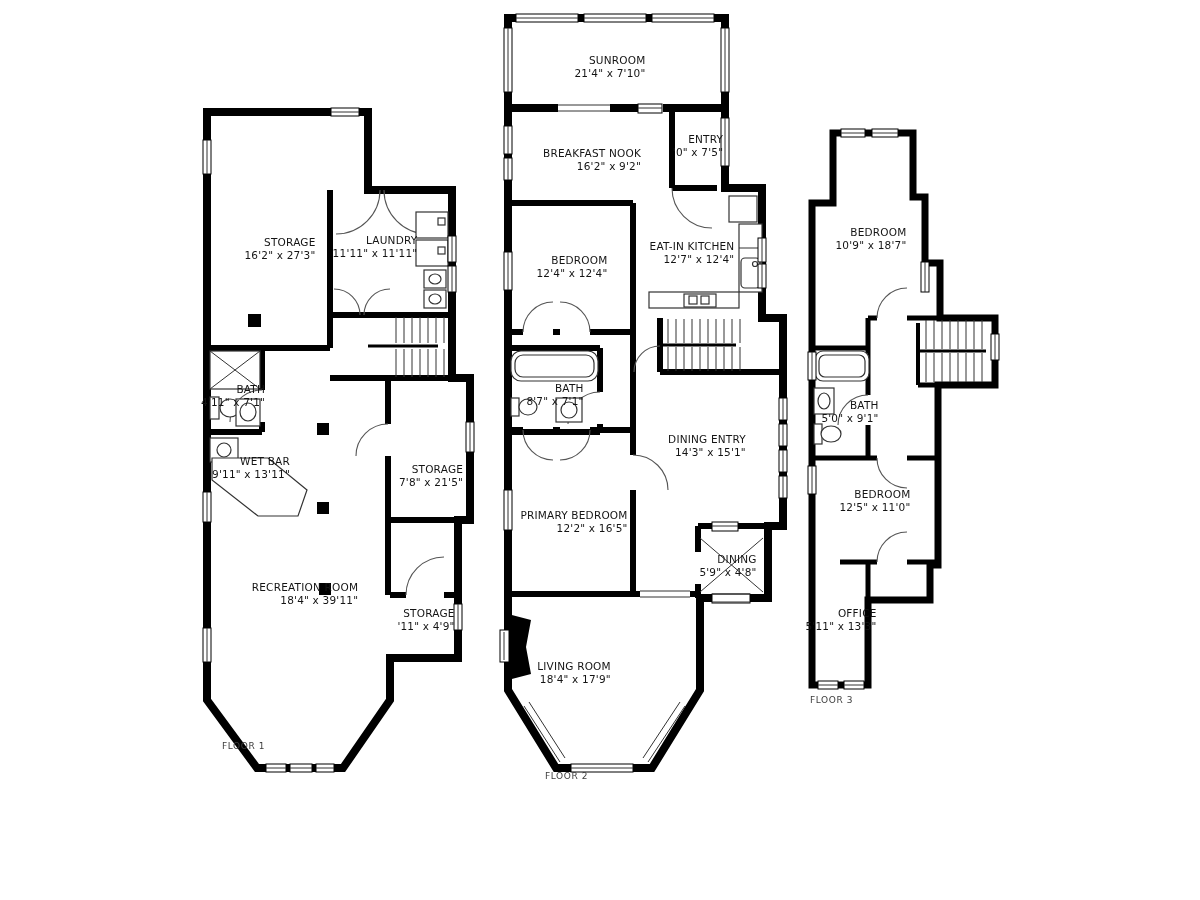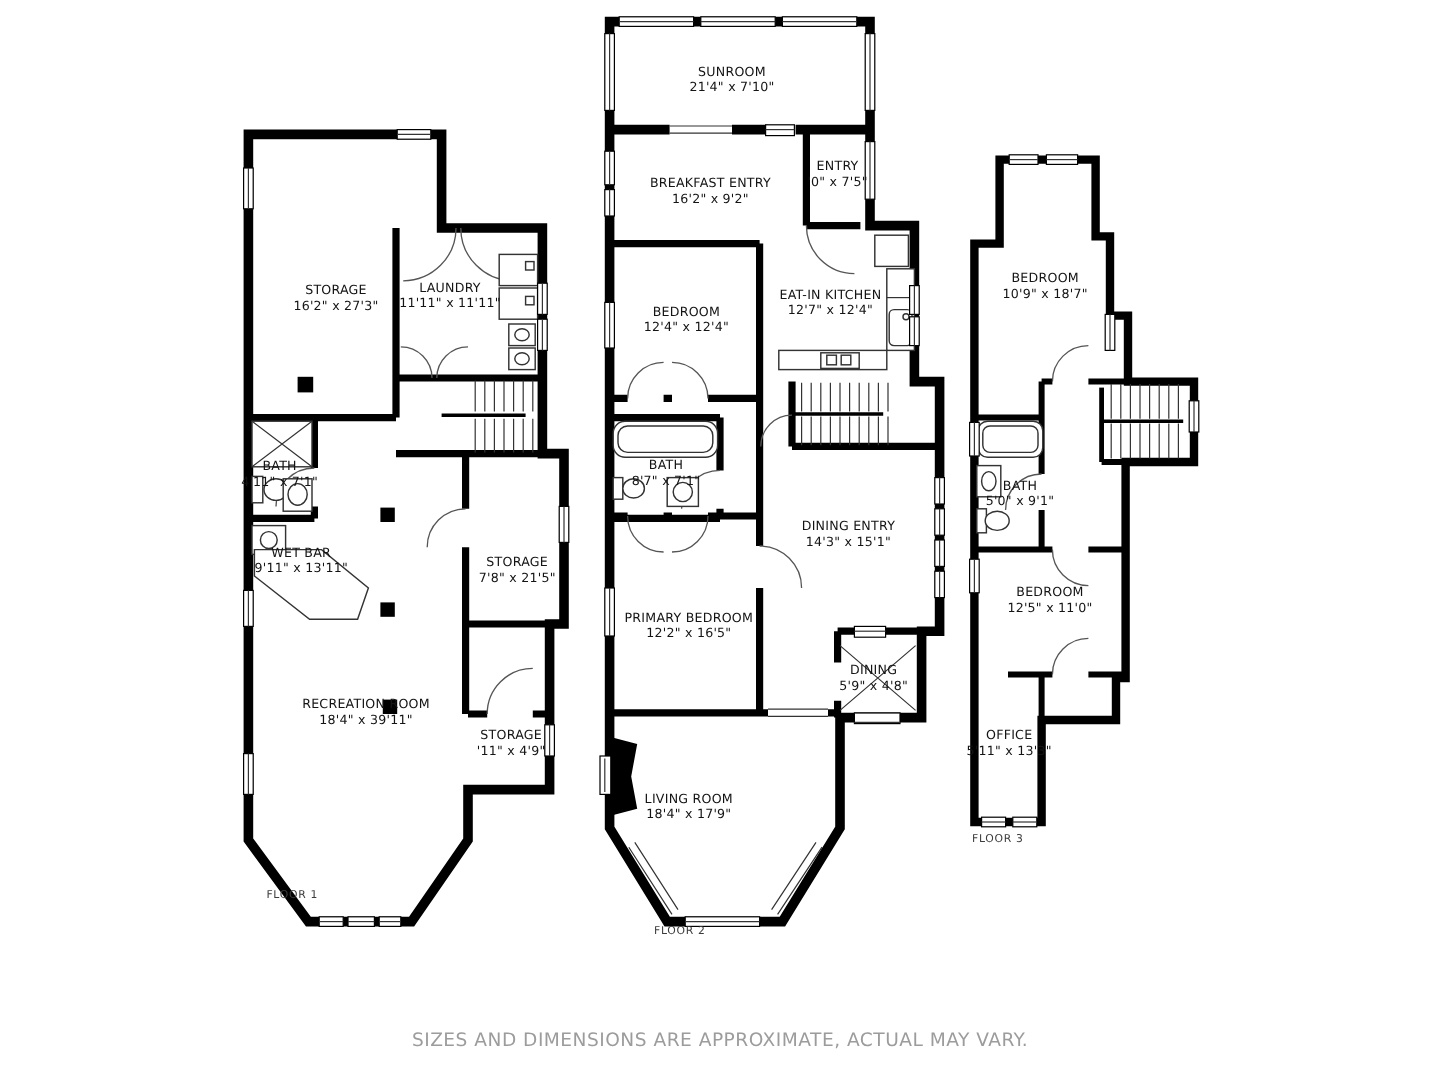--- a/index.html
+++ b/index.html
@@ -1,20 +1,20 @@
 <!DOCTYPE html>
 <html><head>
 <meta charset="utf-8">
 <style>
   html,body{margin:0;padding:0;background:#fff;}
   .canvas{position:relative;width:1200px;height:900px;background:#fff;overflow:hidden;
           font-family:"DejaVu Sans",sans-serif;}
   svg{position:absolute;left:0;top:0;}
   .labels{position:absolute;left:0;top:0;width:1200px;height:900px;}
-  .room{position:absolute;transform:translateX(-50%);text-align:center;
+  .room{position:absolute;transform:translateX(-50%);text-align:right;
         font-size:10.5px;line-height:12.5px;color:#141414;letter-spacing:.2px;white-space:nowrap;}
   .floor-tag{position:absolute;font-size:9px;color:#3c3c3c;letter-spacing:.6px;}
   .disclaimer{position:absolute;left:0;top:858px;width:1200px;text-align:center;
         font-size:15.5px;color:#9c9c9c;letter-spacing:.4px;}
   .wall{stroke:#000;fill:none;}
   .arc{stroke:#555;stroke-width:1.1;fill:none;}
   .fix{stroke:#333;stroke-width:1.2;fill:#fff;}
   .thin{stroke:#333;stroke-width:1;fill:none;}
   .win{fill:#fff;stroke:#000;stroke-width:1;}
   .post{fill:#000;stroke:none;}
@@ -231,21 +231,21 @@
     <div>STORAGE</div>
         <div>'11" x 4'9"</div>
   </div>
   <div class="floor-tag" style="left:222px;top:741px">FLOOR 1</div>
 
   <div class="room" style="left:610px;top:54px">
     <div>SUNROOM</div>
         <div>21'4" x 7'10"</div>
   </div>
   <div class="room" style="left:592px;top:147px">
-    <div>BREAKFAST ENTRY</div>
+    <div>BREAKFAST NOOK</div>
         <div>16'2" x 9'2"</div>
   </div>
   <div class="room" style="left:698px;top:133px">
     <div>ENTRY</div>
         <div>'0" x 7'5"</div>
   </div>
   <div class="room" style="left:572px;top:254px">
     <div>BEDROOM</div>
         <div>12'4" x 12'4"</div>
   </div>
@@ -286,16 +286,15 @@
   <div class="room" style="left:875px;top:488px">
     <div>BEDROOM</div>
         <div>12'5" x 11'0"</div>
   </div>
   <div class="room" style="left:841px;top:607px">
     <div>OFFICE</div>
         <div>5'11" x 13'3"</div>
   </div>
   <div class="floor-tag" style="left:810px;top:695px">FLOOR 3</div>
 
-  <div class="disclaimer">SIZES AND DIMENSIONS ARE APPROXIMATE, ACTUAL MAY VARY.</div>
 </div>
 
 </div>
 
 </body></html>

